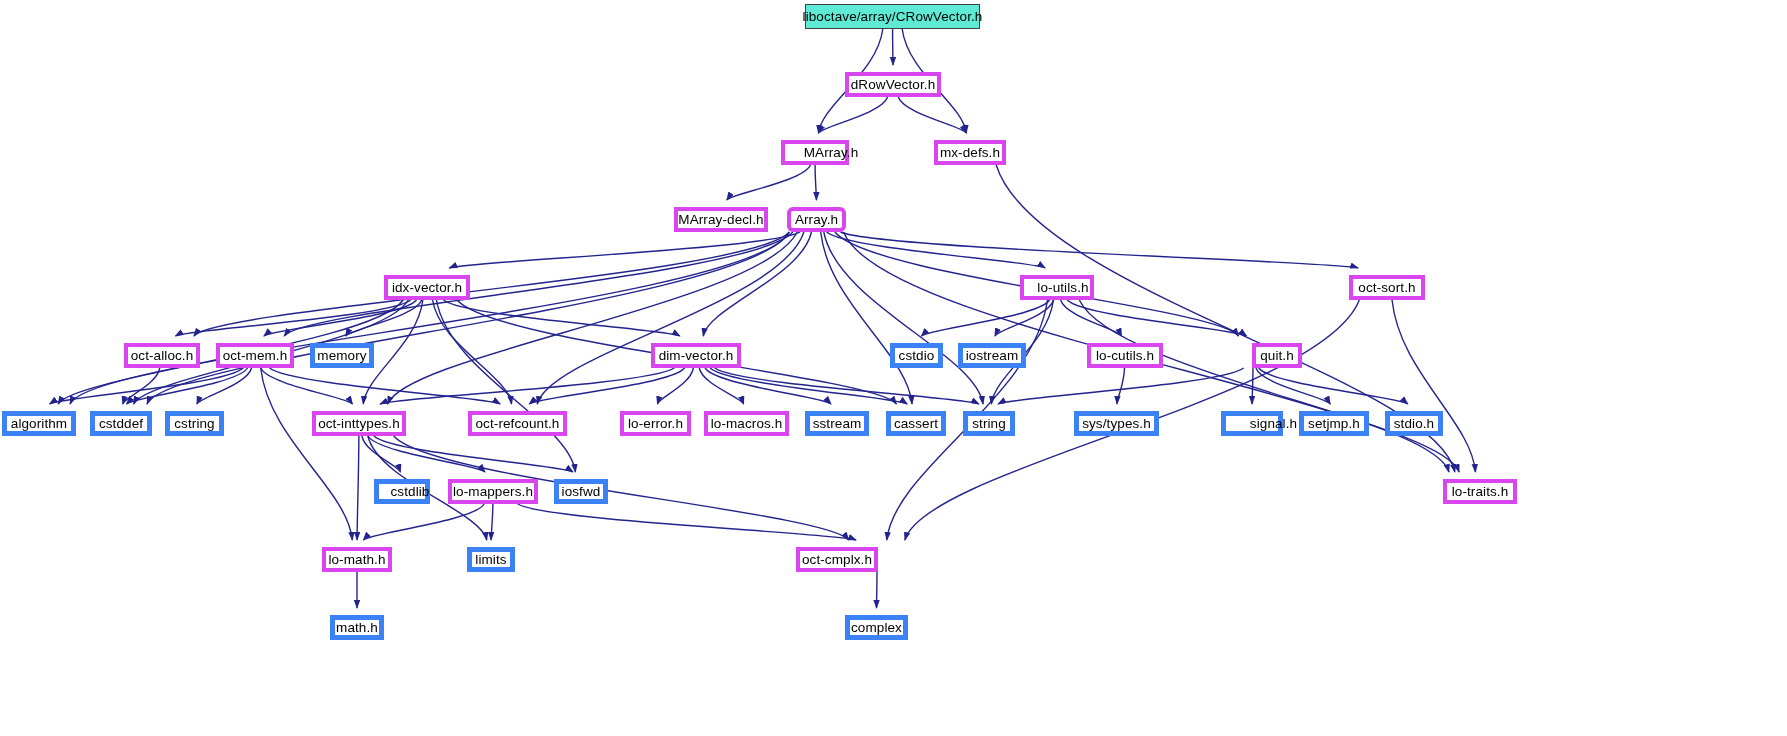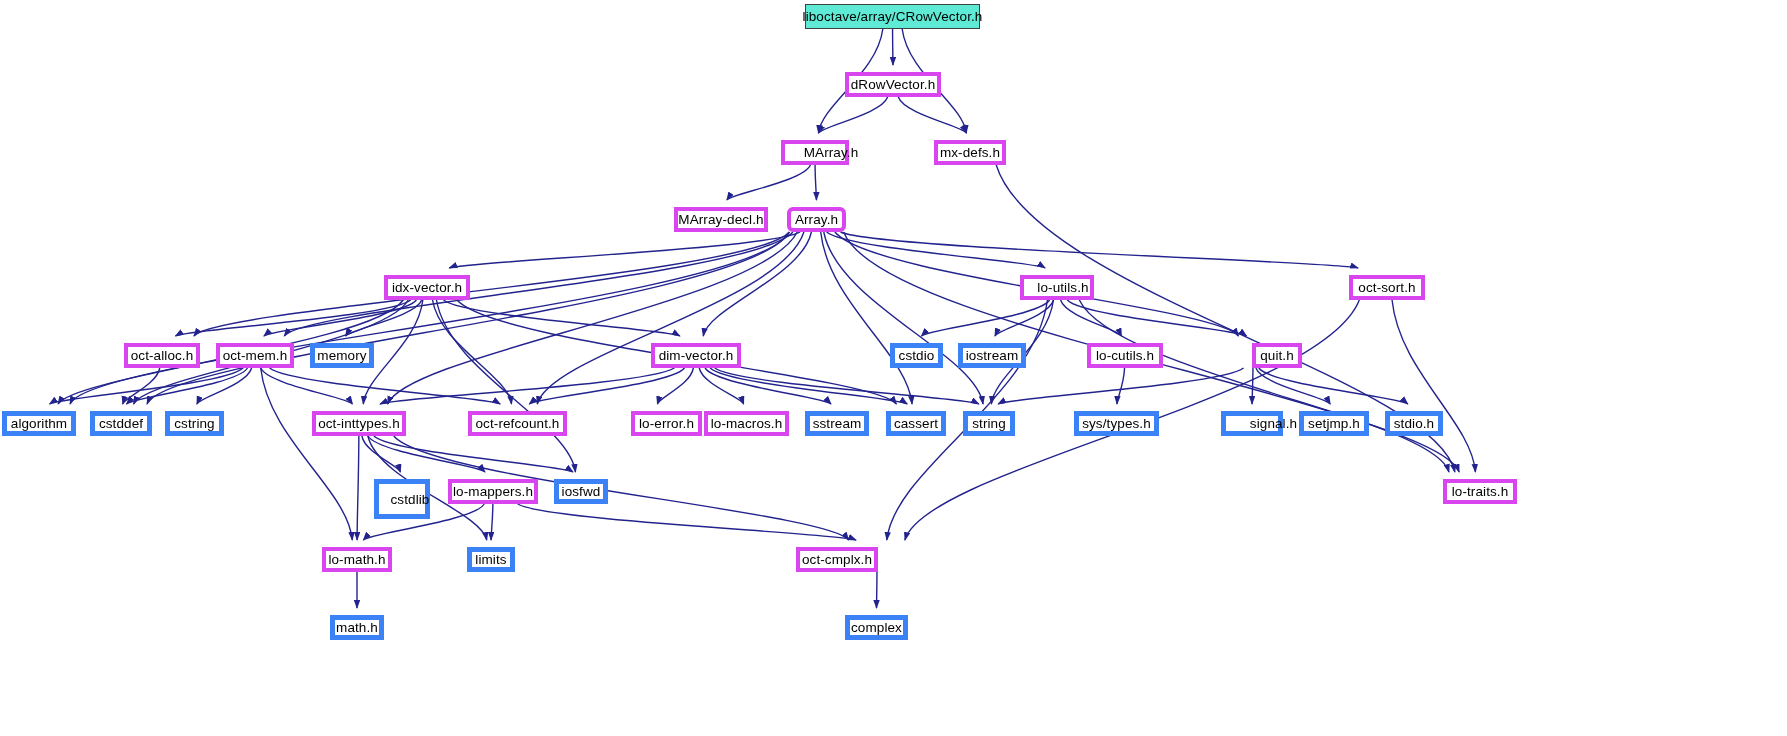--- a/index.html
+++ b/index.html
@@ -148,30 +148,30 @@
       <div class="node project" style="left: 651px; top: 343px; width: 90px; height: 25px;">dim-vector.h</div>
       <div class="node system" style="left: 890px; top: 343px; width: 53px; height: 25px;">cstdio</div>
       <div class="node system" style="left: 958px; top: 343px; width: 68px; height: 25px;">iostream</div>
       <div class="node project" style="left: 1087px; top: 343px; width: 76px; height: 25px;">lo-cutils.h</div>
       <div class="node project" style="left: 1228px; top: 343px; width: 50px; height: 25px; margin-left: 24px;">quit.h</div>
       <div class="node system" style="left: 2px; top: 411px; width: 74px; height: 25px;">algorithm</div>
       <div class="node system" style="left: 90px; top: 411px; width: 62px; height: 25px;">cstddef</div>
       <div class="node system" style="left: 165px; top: 411px; width: 59px; height: 25px;">cstring</div>
       <div class="node project" style="left: 312px; top: 411px; width: 94px; height: 25px;">oct-inttypes.h</div>
       <div class="node project" style="left: 468px; top: 411px; width: 99px; height: 25px;">oct-refcount.h</div>
-      <div class="node project" style="left: 620px; top: 411px; width: 71px; height: 25px; margin-left: 11px;">lo-error.h</div>
+      <div class="node project" style="left: 620px; top: 411px; width: 71px; height: 25px;">lo-error.h</div>
       <div class="node project" style="left: 704px; top: 411px; width: 85px; height: 25px;">lo-macros.h</div>
       <div class="node system" style="left: 805px; top: 411px; width: 64px; height: 25px;">sstream</div>
       <div class="node system" style="left: 886px; top: 411px; width: 60px; height: 25px;">cassert</div>
       <div class="node system" style="left: 963px; top: 411px; width: 52px; height: 25px;">string</div>
       <div class="node system" style="left: 1074px; top: 411px; width: 85px; height: 25px;">sys/types.h</div>
       <div class="node system" style="left: 1221px; top: 411px; width: 62px; height: 25px; padding-left: 43px;">signal.h</div>
       <div class="node system" style="left: 1299px; top: 411px; width: 70px; height: 25px;">setjmp.h</div>
       <div class="node system" style="left: 1385px; top: 411px; width: 58px; height: 25px;">stdio.h</div>
-      <div class="node system" style="left: 374px; top: 479px; width: 56px; height: 40px; padding-left: 16px;">cstdlib</div>
+      <div class="node system" style="left: 374px; top: 479px; width: 56px; height: 25px; padding-left: 16px;">cstdlib</div>
       <div class="node project" style="left: 448px; top: 479px; width: 90px; height: 25px;">lo-mappers.h</div>
       <div class="node system" style="left: 554px; top: 479px; width: 54px; height: 25px;">iosfwd</div>
       <div class="node project" style="left: 1443px; top: 479px; width: 74px; height: 25px;">lo-traits.h</div>
       <div class="node project" style="left: 322px; top: 547px; width: 70px; height: 25px;">lo-math.h</div>
       <div class="node system" style="left: 467px; top: 547px; width: 48px; height: 25px;">limits</div>
       <div class="node project" style="left: 796px; top: 547px; width: 82px; height: 25px;">oct-cmplx.h</div>
       <div class="node system" style="left: 330px; top: 615px; width: 54px; height: 25px;">math.h</div>
       <div class="node system" style="left: 845px; top: 615px; width: 63px; height: 25px;">complex</div>
     </div>
 </div>

